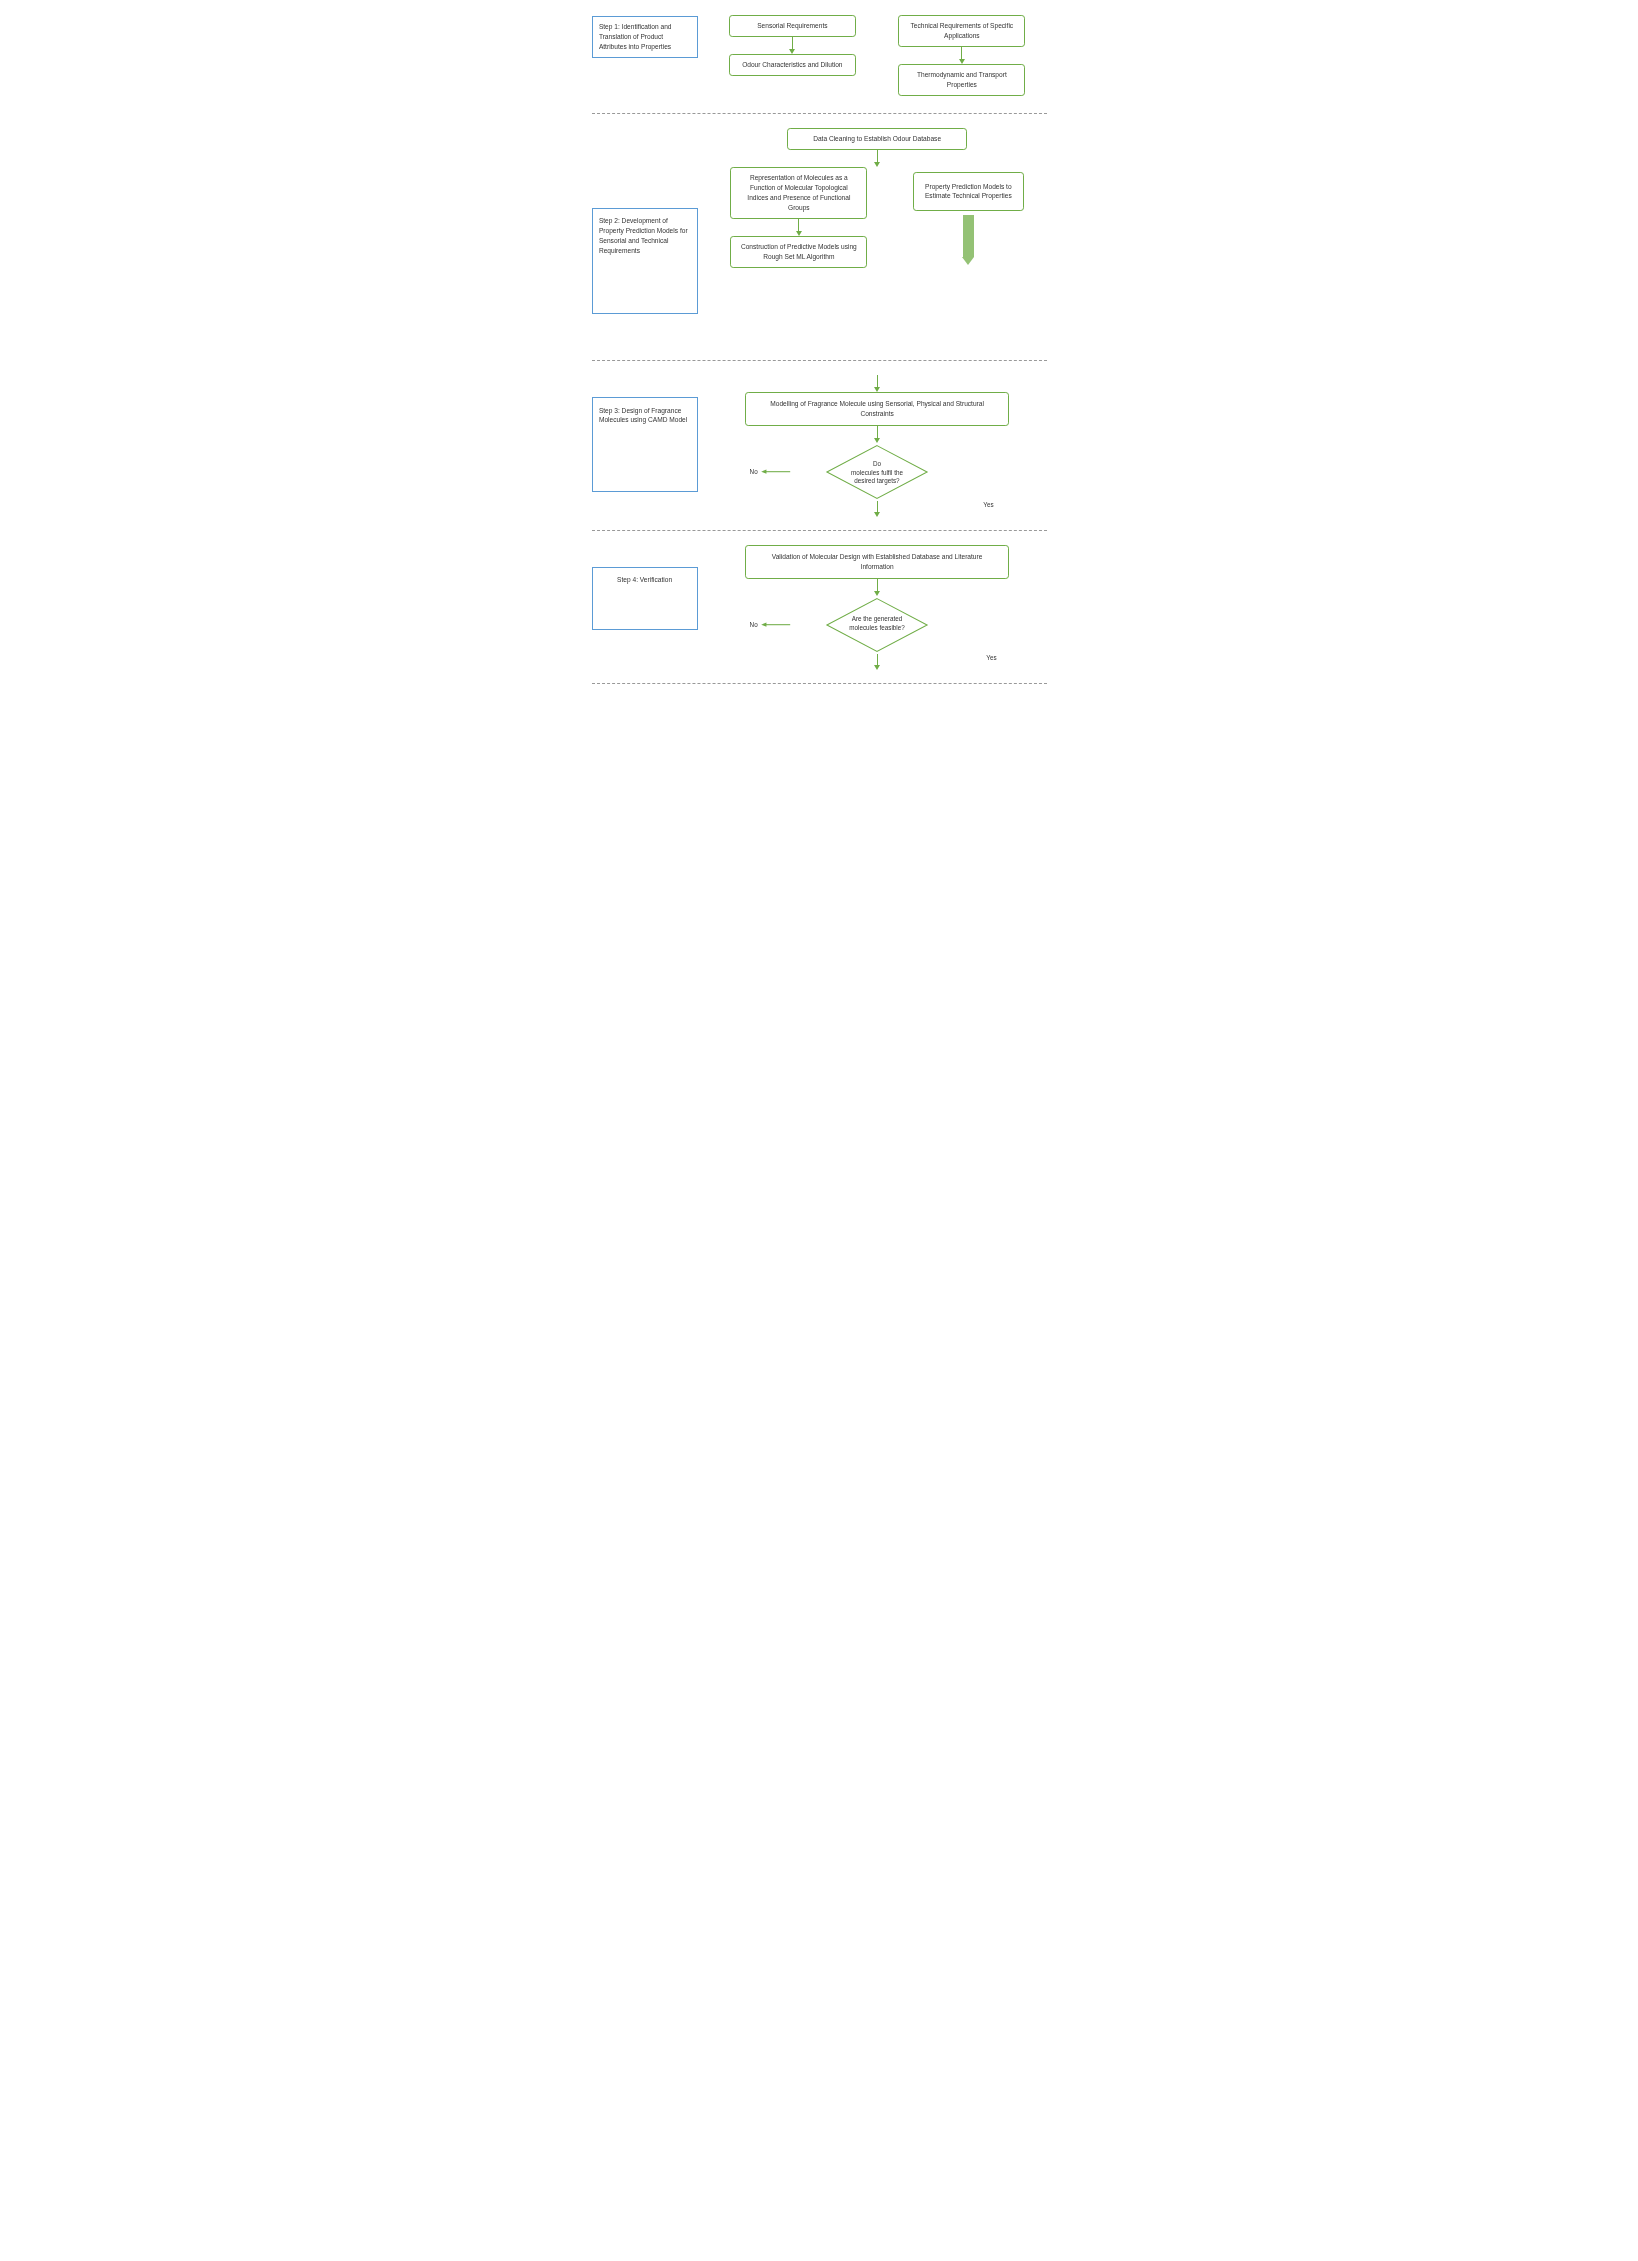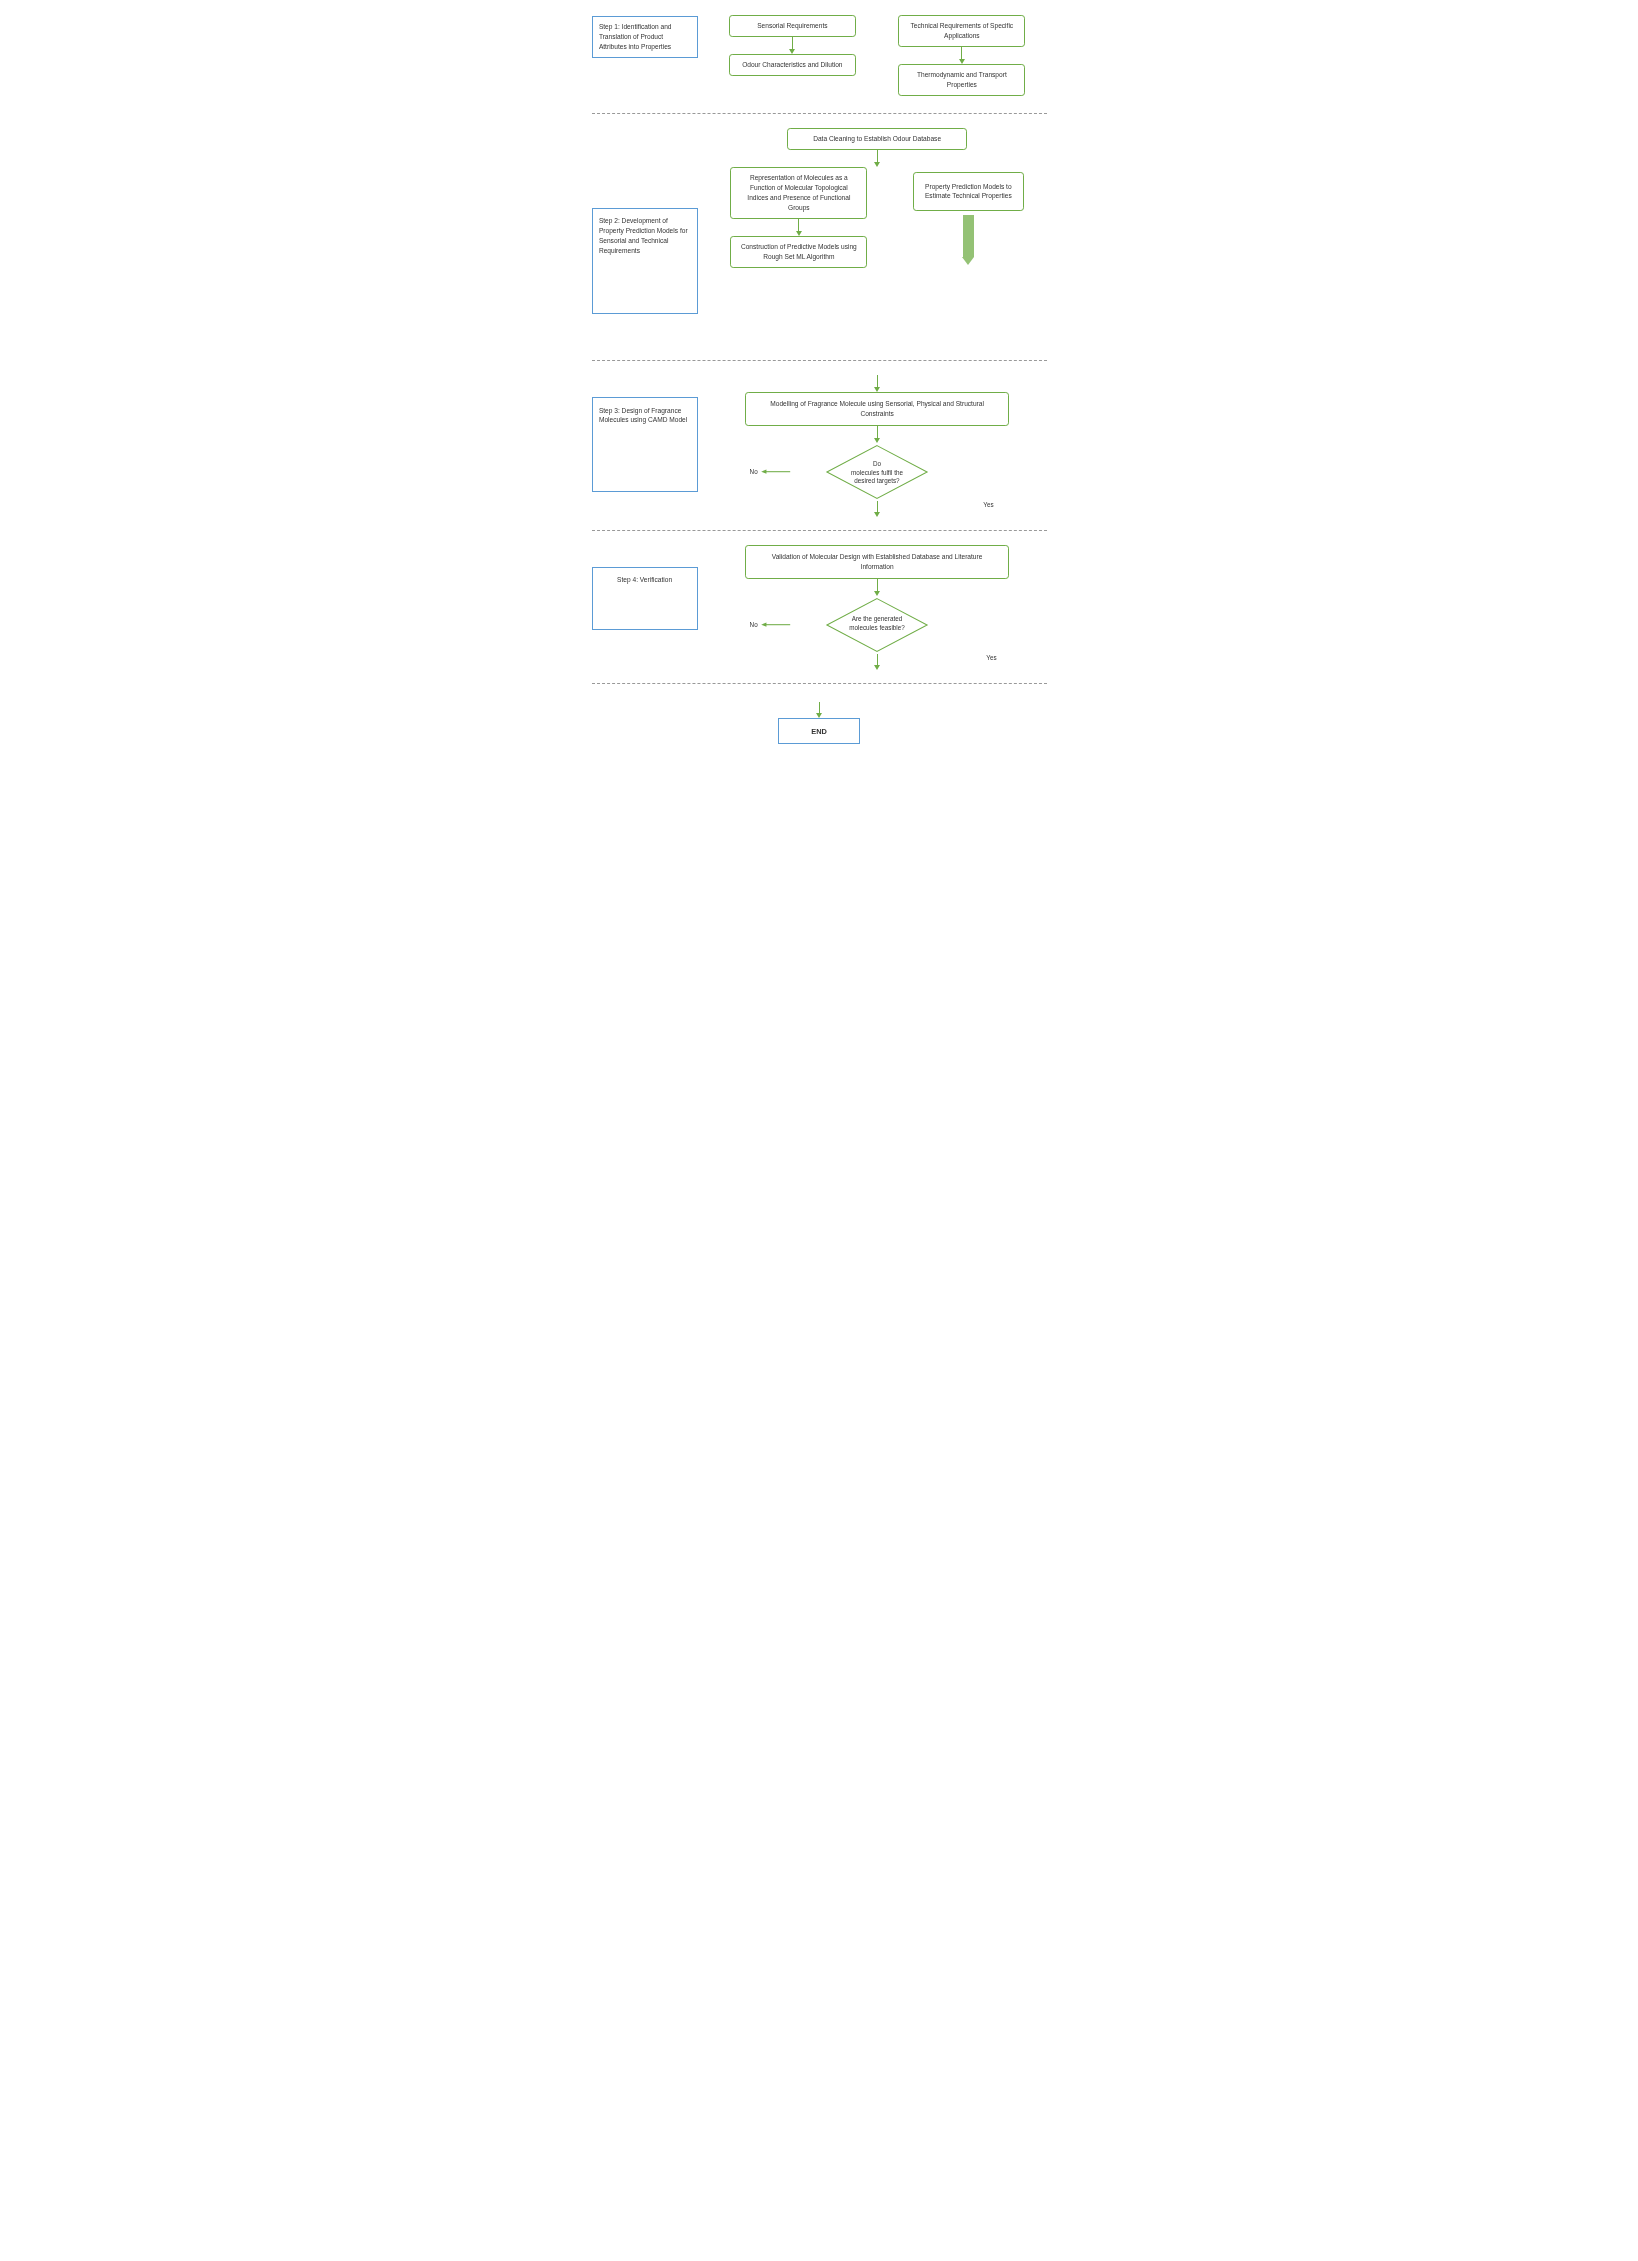--- a/index.html
+++ b/index.html
@@ -339,26 +339,15 @@
       <div class="arrow-down">
         <div class="arrow-line" style="height:11.6px;"></div>
         <div class="arrow-head"></div>
       </div>
       <div style="height:3.2px;"></div>
     </div>
   </div>
 
   <div class="dashed-line"></div>
 
-  <div style="display:flex; width:100%; justify-content:center; padding: 8.5px 0 10.6px 0;">
-    <div style="display:flex; flex-direction:column; align-items:center;">
-      <div class="arrow-down">
-        <div class="arrow-line" style="height:11.6px;"></div>
-        <div class="arrow-head"></div>
-      </div>
-      <div style="border:1.1px solid #5b9bd5; padding:7.4px 32px; font-size:7.4px; font-weight:bold; color:#333; background:#fff;">
-        <span>END</span>
-      </div>
-    </div>
-  </div>
 
 </div>
 
 
 </body></html>

